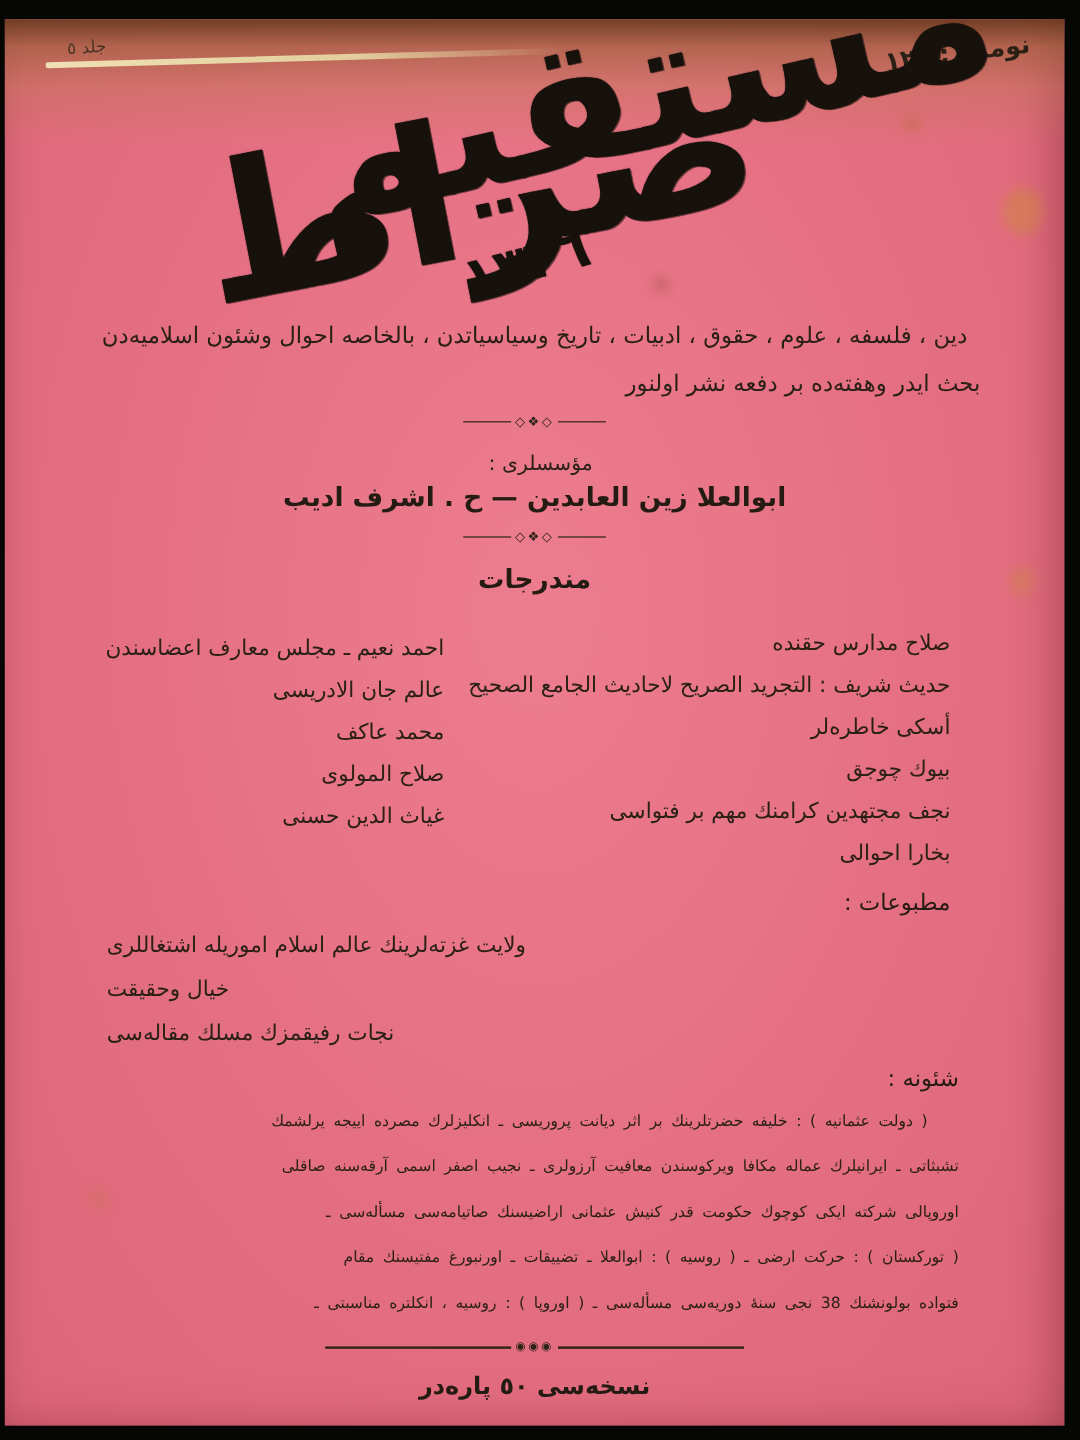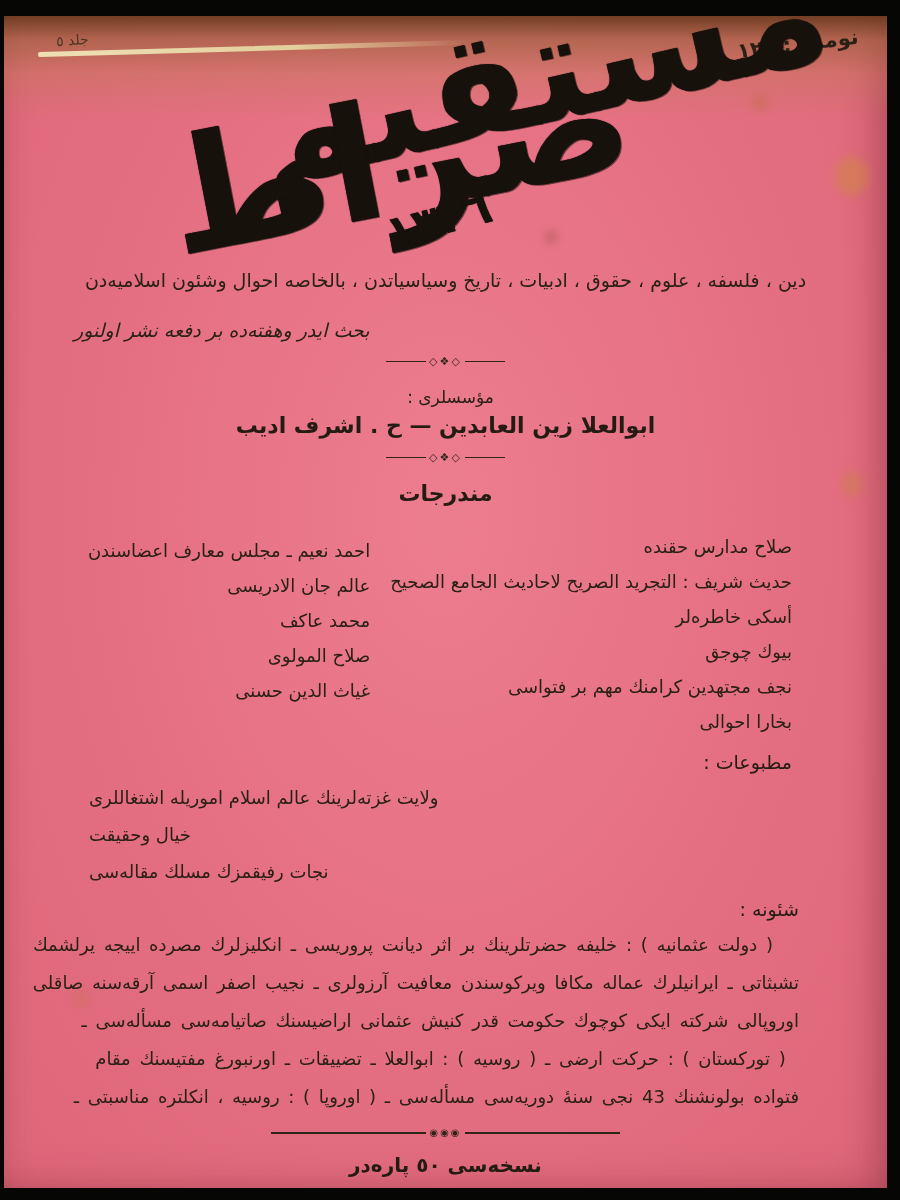--- a/index.html
+++ b/index.html
@@ -55,21 +55,21 @@
   .mast-word{position:absolute;font-weight:bold;color:#17110c;
     text-shadow:0 0 1px #17110c, 1px 1px 0 rgba(23,17,12,.55);line-height:1;}
   .mast-top{right:55px;top:-38px;font-size:148px;transform:rotate(-13deg);}
   .mast-bottom{right:255px;top:42px;font-size:158px;transform:rotate(-11deg);}
   .mast-year{position:absolute;right:395px;top:158px;font-size:44px;font-weight:bold;
     transform:rotate(-15deg);color:#17110c;letter-spacing:4px;
     text-shadow:0 0 1px #17110c;}
 
   
   .subtitle1{margin:16px 70px 0;text-align:center;font-size:19px;line-height:26px;color:#2a2016;}
-  .subtitle2{margin:24px 70px 0;text-align:left;font-size:19px;line-height:26px;color:#2a2016;font-style:italic;}
+  .subtitle2{margin:14px 70px 0;text-align:right;font-size:19px;line-height:26px;color:#2a2016;}
 
   .ornament{display:flex;align-items:center;justify-content:center;margin-top:12px;height:12px;}
   .ornament .rule{width:40px;height:1px;background:#2e241a;}
   .ornament .orn-center{font-size:11px;letter-spacing:2px;color:#2e241a;padding:0 3px;line-height:1;}
   .ornament.long{margin-top:10px;height:14px;}
   .ornament.long .rule{width:155px;height:2px;}
   .ornament.long .orn-center{font-size:10px;}
 
   .founders-label{margin-top:20px;text-align:center;font-size:17px;color:#2a2016;padding-left:10px;}
   .founders-names{margin-top:6px;text-align:center;font-size:22px;font-weight:bold;color:#241b12;line-height:26px;}
@@ -80,21 +80,21 @@
   .toc-articles{width:60%;}
   .toc-authors{width:40%;padding-top:4px;}
   .toc-line{font-size:18px;line-height:35px;white-space:nowrap;color:#2a2016;text-align:right;}
   .toc-authors .toc-line{text-align:right;padding-left:6px;}
 
   .section{margin:6px 95px 0 85px;}
   .section-label{font-size:19px;font-weight:normal;line-height:34px;color:#241b12;text-align:right;}
   .pub-line{font-size:18px;line-height:37px;color:#2a2016;text-align:left;padding-right:24px;white-space:nowrap;}
 
   .news{margin:2px 88px 0 78px;}
-  .news-line{font-size:18px;line-height:38px;color:#2a2016;text-align:center;white-space:nowrap;word-spacing:3px;}
+  .news-line{font-size:13px;line-height:38px;color:#2a2016;text-align:right;white-space:nowrap;word-spacing:3px;}
   .news-line.indent{padding-right:26px;}
 
   .price{margin-top:12px;text-align:center;font-size:20px;font-weight:bold;color:#241b12;line-height:26px;}
 </style>
 </head>
 <body>
 
 <div class="paper">
 
   <div class="aged-band"></div>
@@ -158,21 +158,21 @@
     <div class="pub-line">خيال وحقيقت</div>
     <div class="pub-line">نجات رفيقمزك مسلك مقاله‌سى</div>
   </div>
 
   <div class="news">
     <div class="section-label">شئونه :</div>
     <div class="news-line indent">( دولت عثمانيه ) : خليفه حضرتلرينك بر اثر ديانت پروريسى ـ انكليزلرك مصرده اييجه يرلشمك</div>
     <div class="news-line">تشبثاتى ـ ايرانيلرك عماله مكافا ويركوسندن معافيت آرزولرى ـ نجيب اصفر اسمى آرقه‌سنه صاقلى</div>
     <div class="news-line">اوروپالى شركته ايكى كوچوك حكومت قدر كنيش عثمانى اراضيسنك صاتيامه‌سى مسأله‌سى ـ</div>
     <div class="news-line">( توركستان ) : حركت ارضى ـ ( روسيه ) : ابوالعلا ـ تضييقات ـ اورنبورغ مفتيسنك مقام</div>
-    <div class="news-line">فتواده بولونشنك 43 نجى سنهٔ دوريه‌سى مسأله‌سى ـ ( اوروپا ) : روسيه ، انكلتره مناسبتى ـ</div>
+    <div class="news-line">فتواده بولونشنك 38 نجى سنهٔ دوريه‌سى مسأله‌سى ـ ( اوروپا ) : روسيه ، انكلتره مناسبتى ـ</div>
   </div>
 
   <div class="ornament long">
     <span class="rule"></span>
     <span class="orn-center">◉◉◉</span>
     <span class="rule"></span>
   </div>
 
   <div class="price">نسخه‌سى ٥٠ پاره‌در</div>
 

